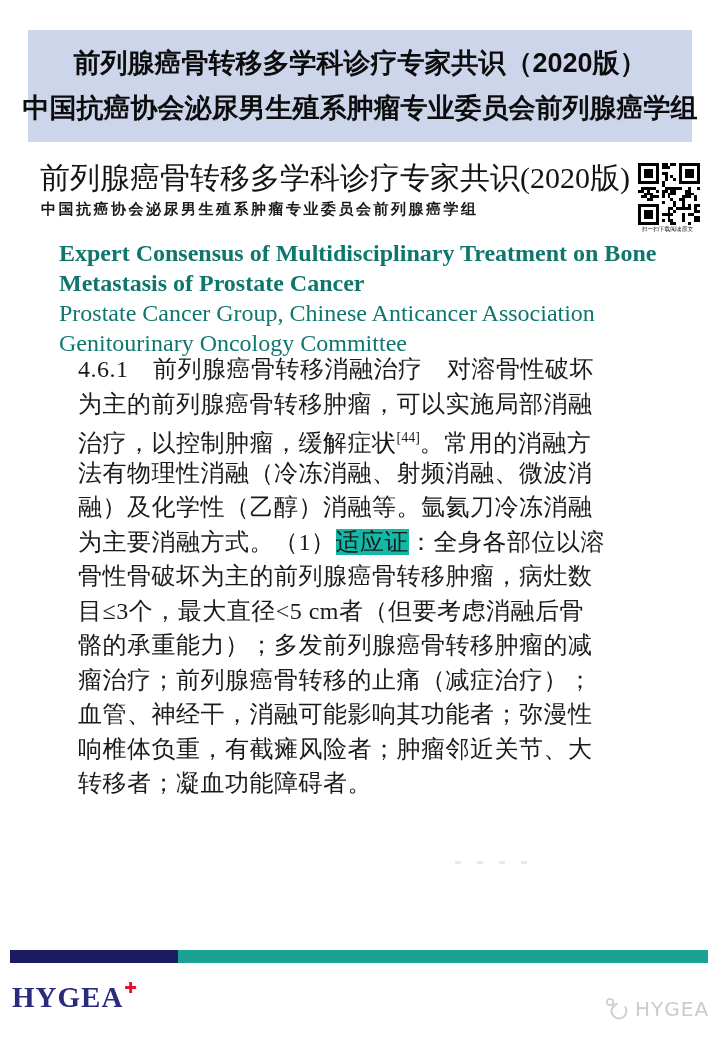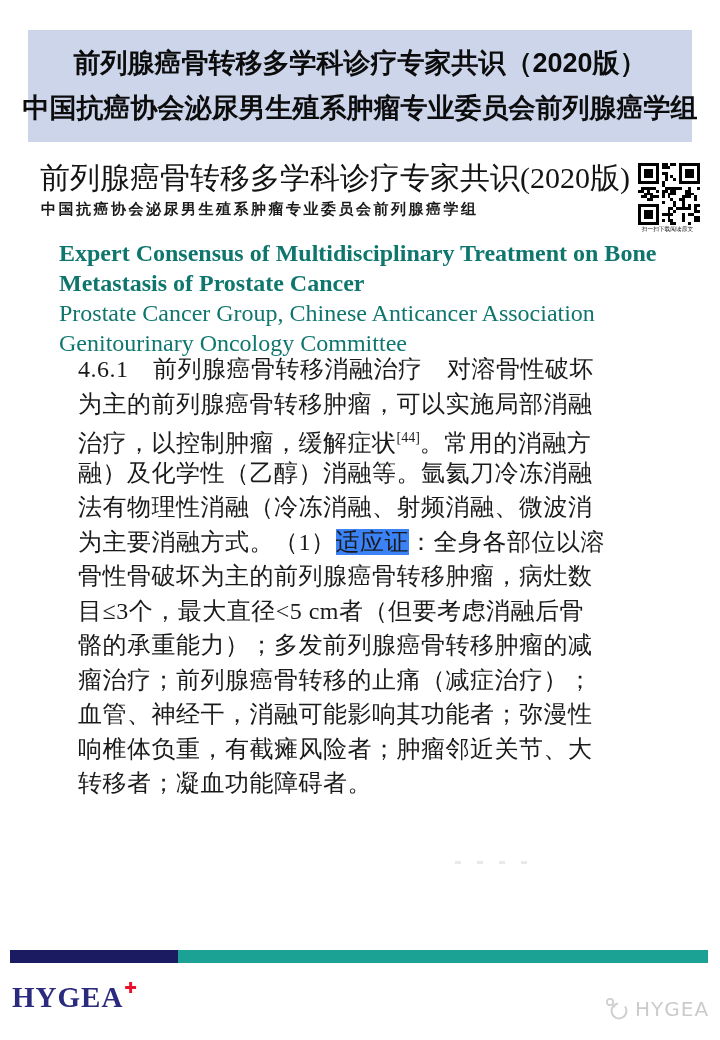--- a/index.html
+++ b/index.html
@@ -40,21 +40,21 @@
   .english { position:absolute; left:40px; top:238px; font-size:24px; line-height:30px; color:#0f766e;margin-left:19px; }
   .english .b { font-weight:bold; }
 
   
   .body-text {
     position:absolute; left:78px; top:352px; width:540px;
     font-size:24px; color:#1a1a1a;
   }
   .body-line { height:34.5px; line-height:34.5px; white-space:nowrap; letter-spacing:0.5px; }
   .body-line sup { font-size:14px; vertical-align:super; letter-spacing:0; }
-  .hl { background:#3b82f6; }
+  .hl { background:#14b8a6; }
 
   
   .artifact {
     position:absolute; left:455px; top:861px; width:80px; height:3px;
     background:repeating-linear-gradient(90deg,#e9e9e9 0 6px,transparent 6px 22px);
   }
 
   
   .bar-navy { position:absolute; left:10px; top:950px; width:168px; height:13px; background:#1b1b62; }
   .bar-teal { position:absolute; left:178px; top:950px; width:530px; height:13px; background:#1ca195; }
@@ -300,22 +300,22 @@
 
 <div class="english">
   <div class="b">Expert Consensus of Multidisciplinary Treatment on Bone Metastasis of Prostate Cancer</div>
   <div>Prostate Cancer Group, Chinese Anticancer Association Genitourinary Oncology Committee</div>
 </div>
 
 <div class="body-text" id="body-lines">
     <div class="body-line"><span>4.6.1　前列腺癌骨转移消融治疗　对溶骨性破坏</span></div>
     <div class="body-line"><span>为主的前列腺癌骨转移肿瘤，可以实施局部消融</span></div>
     <div class="body-line"><span>治疗，以控制肿瘤，缓解症状</span><sup>[44]</sup><span>。常用的消融方</span></div>
+    <div class="body-line"><span>法有物理性消融（冷冻消融、射频消融、微波消</span></div>
     <div class="body-line"><span>融）及化学性（乙醇）消融等。氩氦刀冷冻消融</span></div>
-    <div class="body-line"><span>法有物理性消融（冷冻消融、射频消融、微波消</span></div>
     <div class="body-line"><span>为主要消融方式。（1）</span><span class="hl">适应证</span><span>：全身各部位以溶</span></div>
     <div class="body-line"><span>骨性骨破坏为主的前列腺癌骨转移肿瘤，病灶数</span></div>
     <div class="body-line"><span>目≤3个，最大直径&lt;5 cm者（但要考虑消融后骨</span></div>
     <div class="body-line"><span>骼的承重能力）；多发前列腺癌骨转移肿瘤的减</span></div>
     <div class="body-line"><span>瘤治疗；前列腺癌骨转移的止痛（减症治疗）；</span></div>
     <div class="body-line"><span>血管、神经干，消融可能影响其功能者；弥漫性</span></div>
     <div class="body-line"><span>响椎体负重，有截瘫风险者；肿瘤邻近关节、大</span></div>
     <div class="body-line"><span>转移者；凝血功能障碍者。</span></div>
   </div>
 

